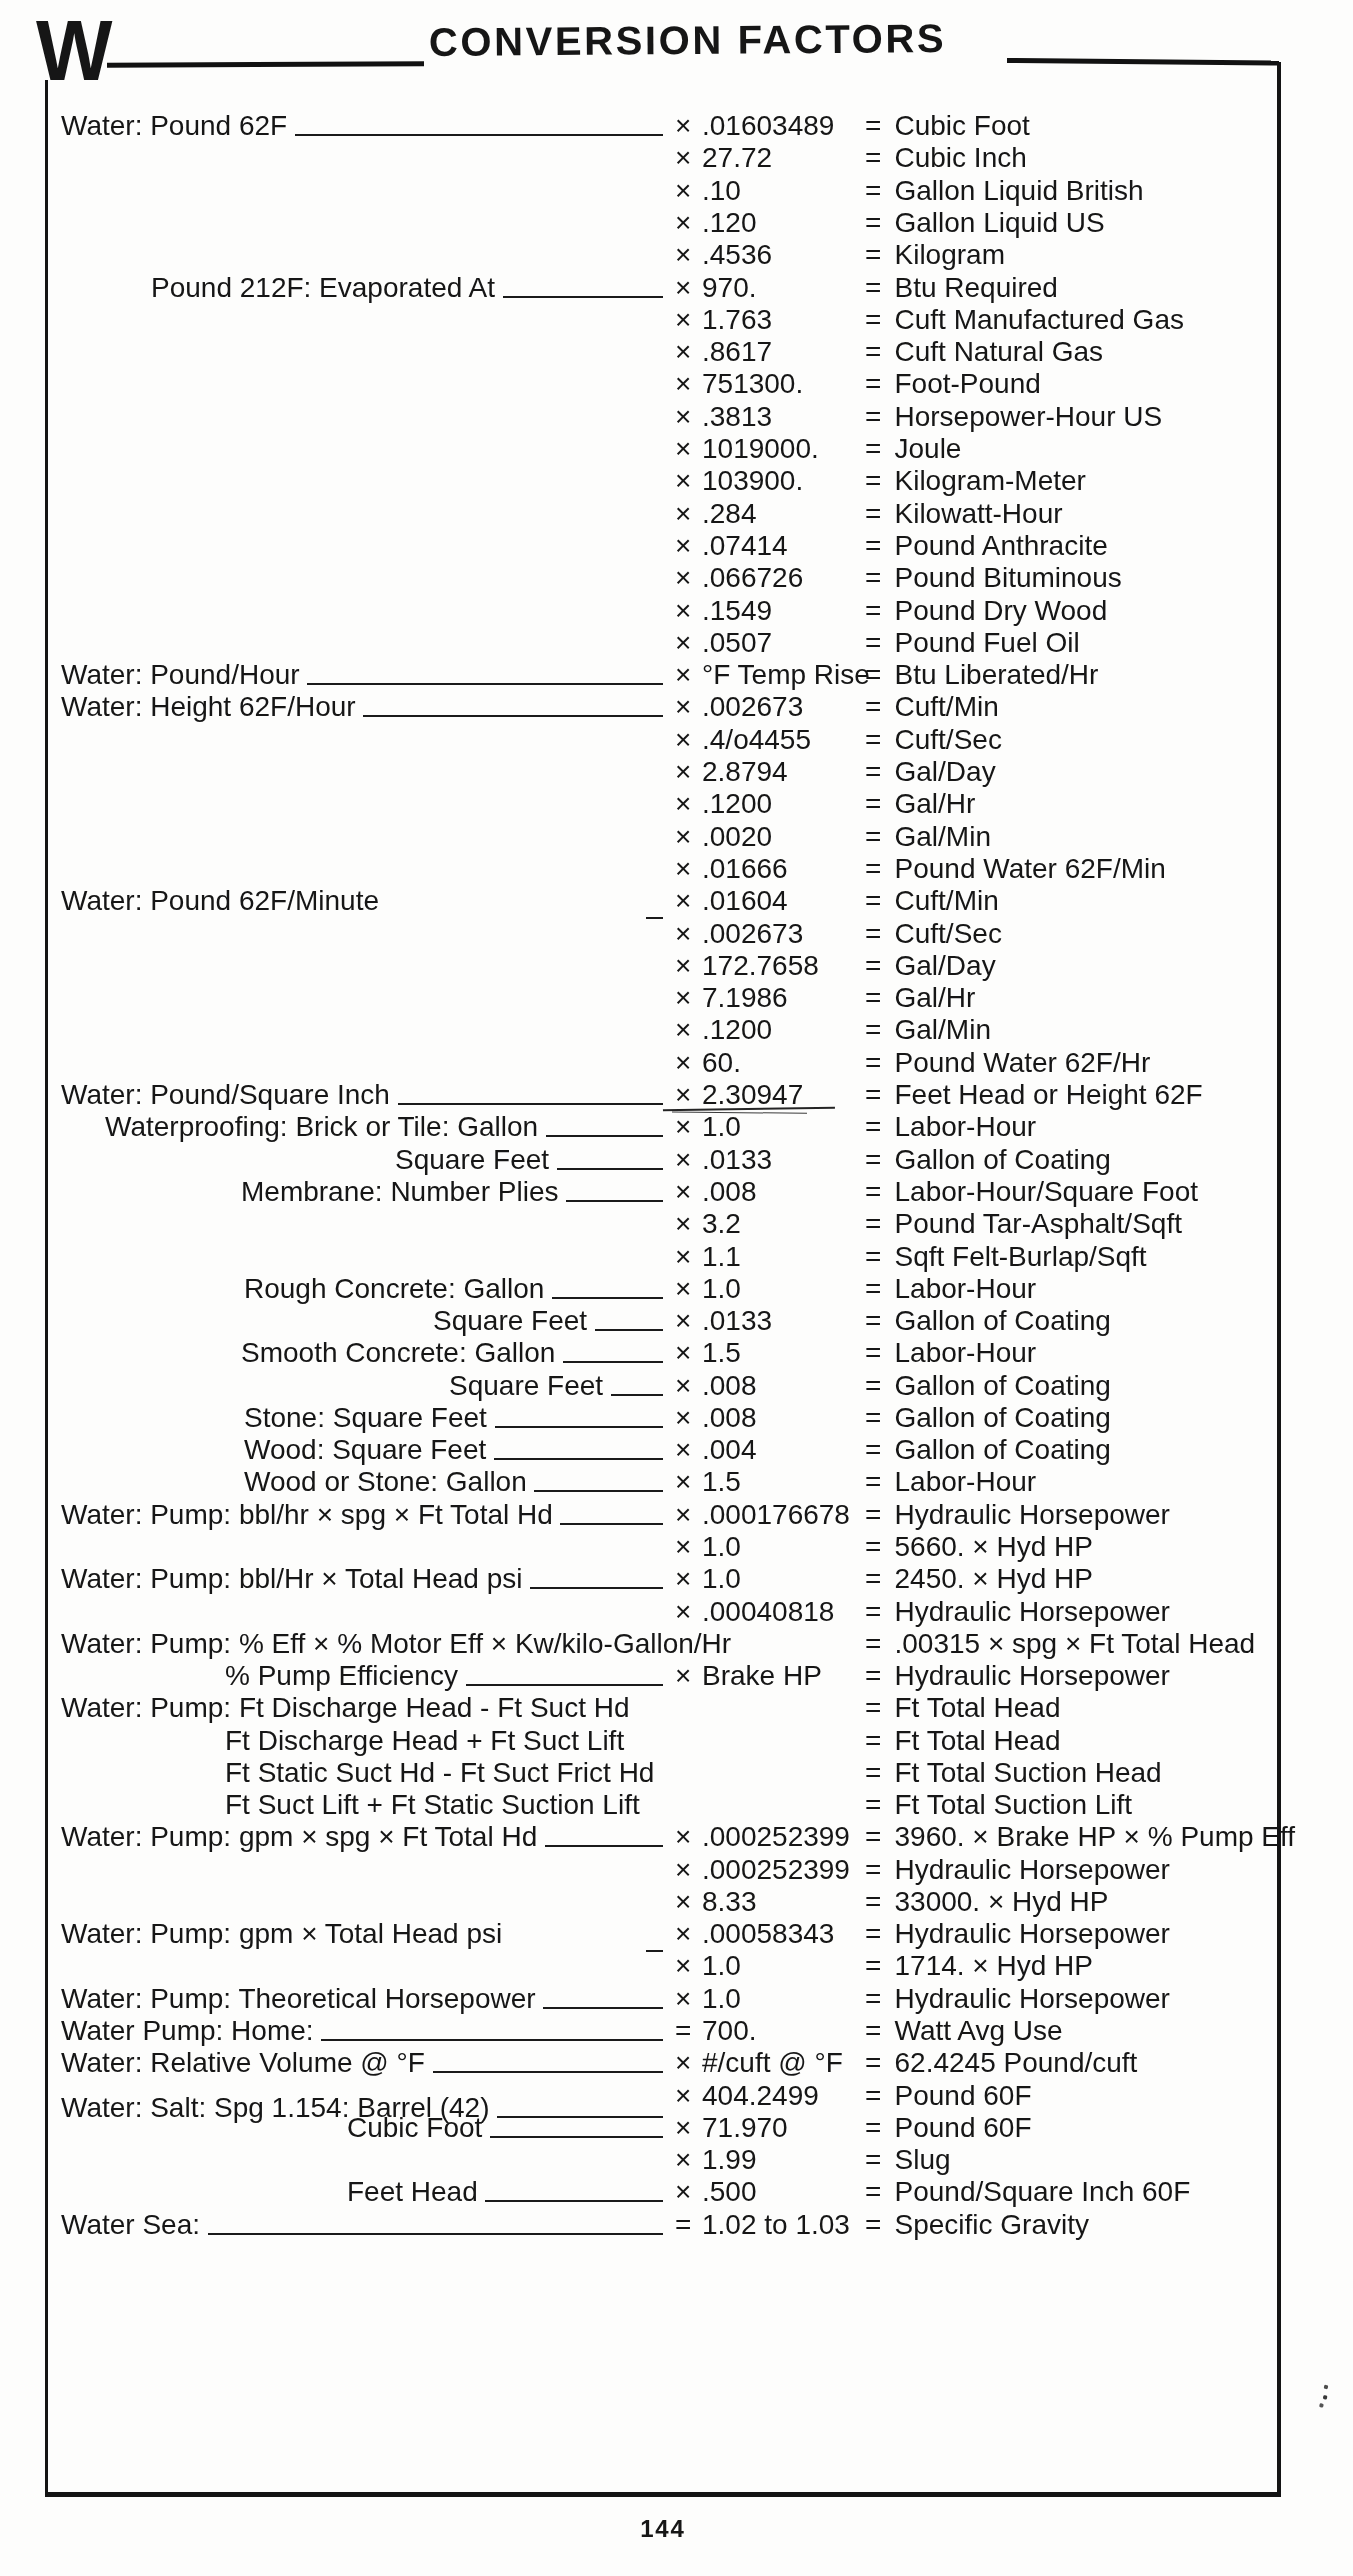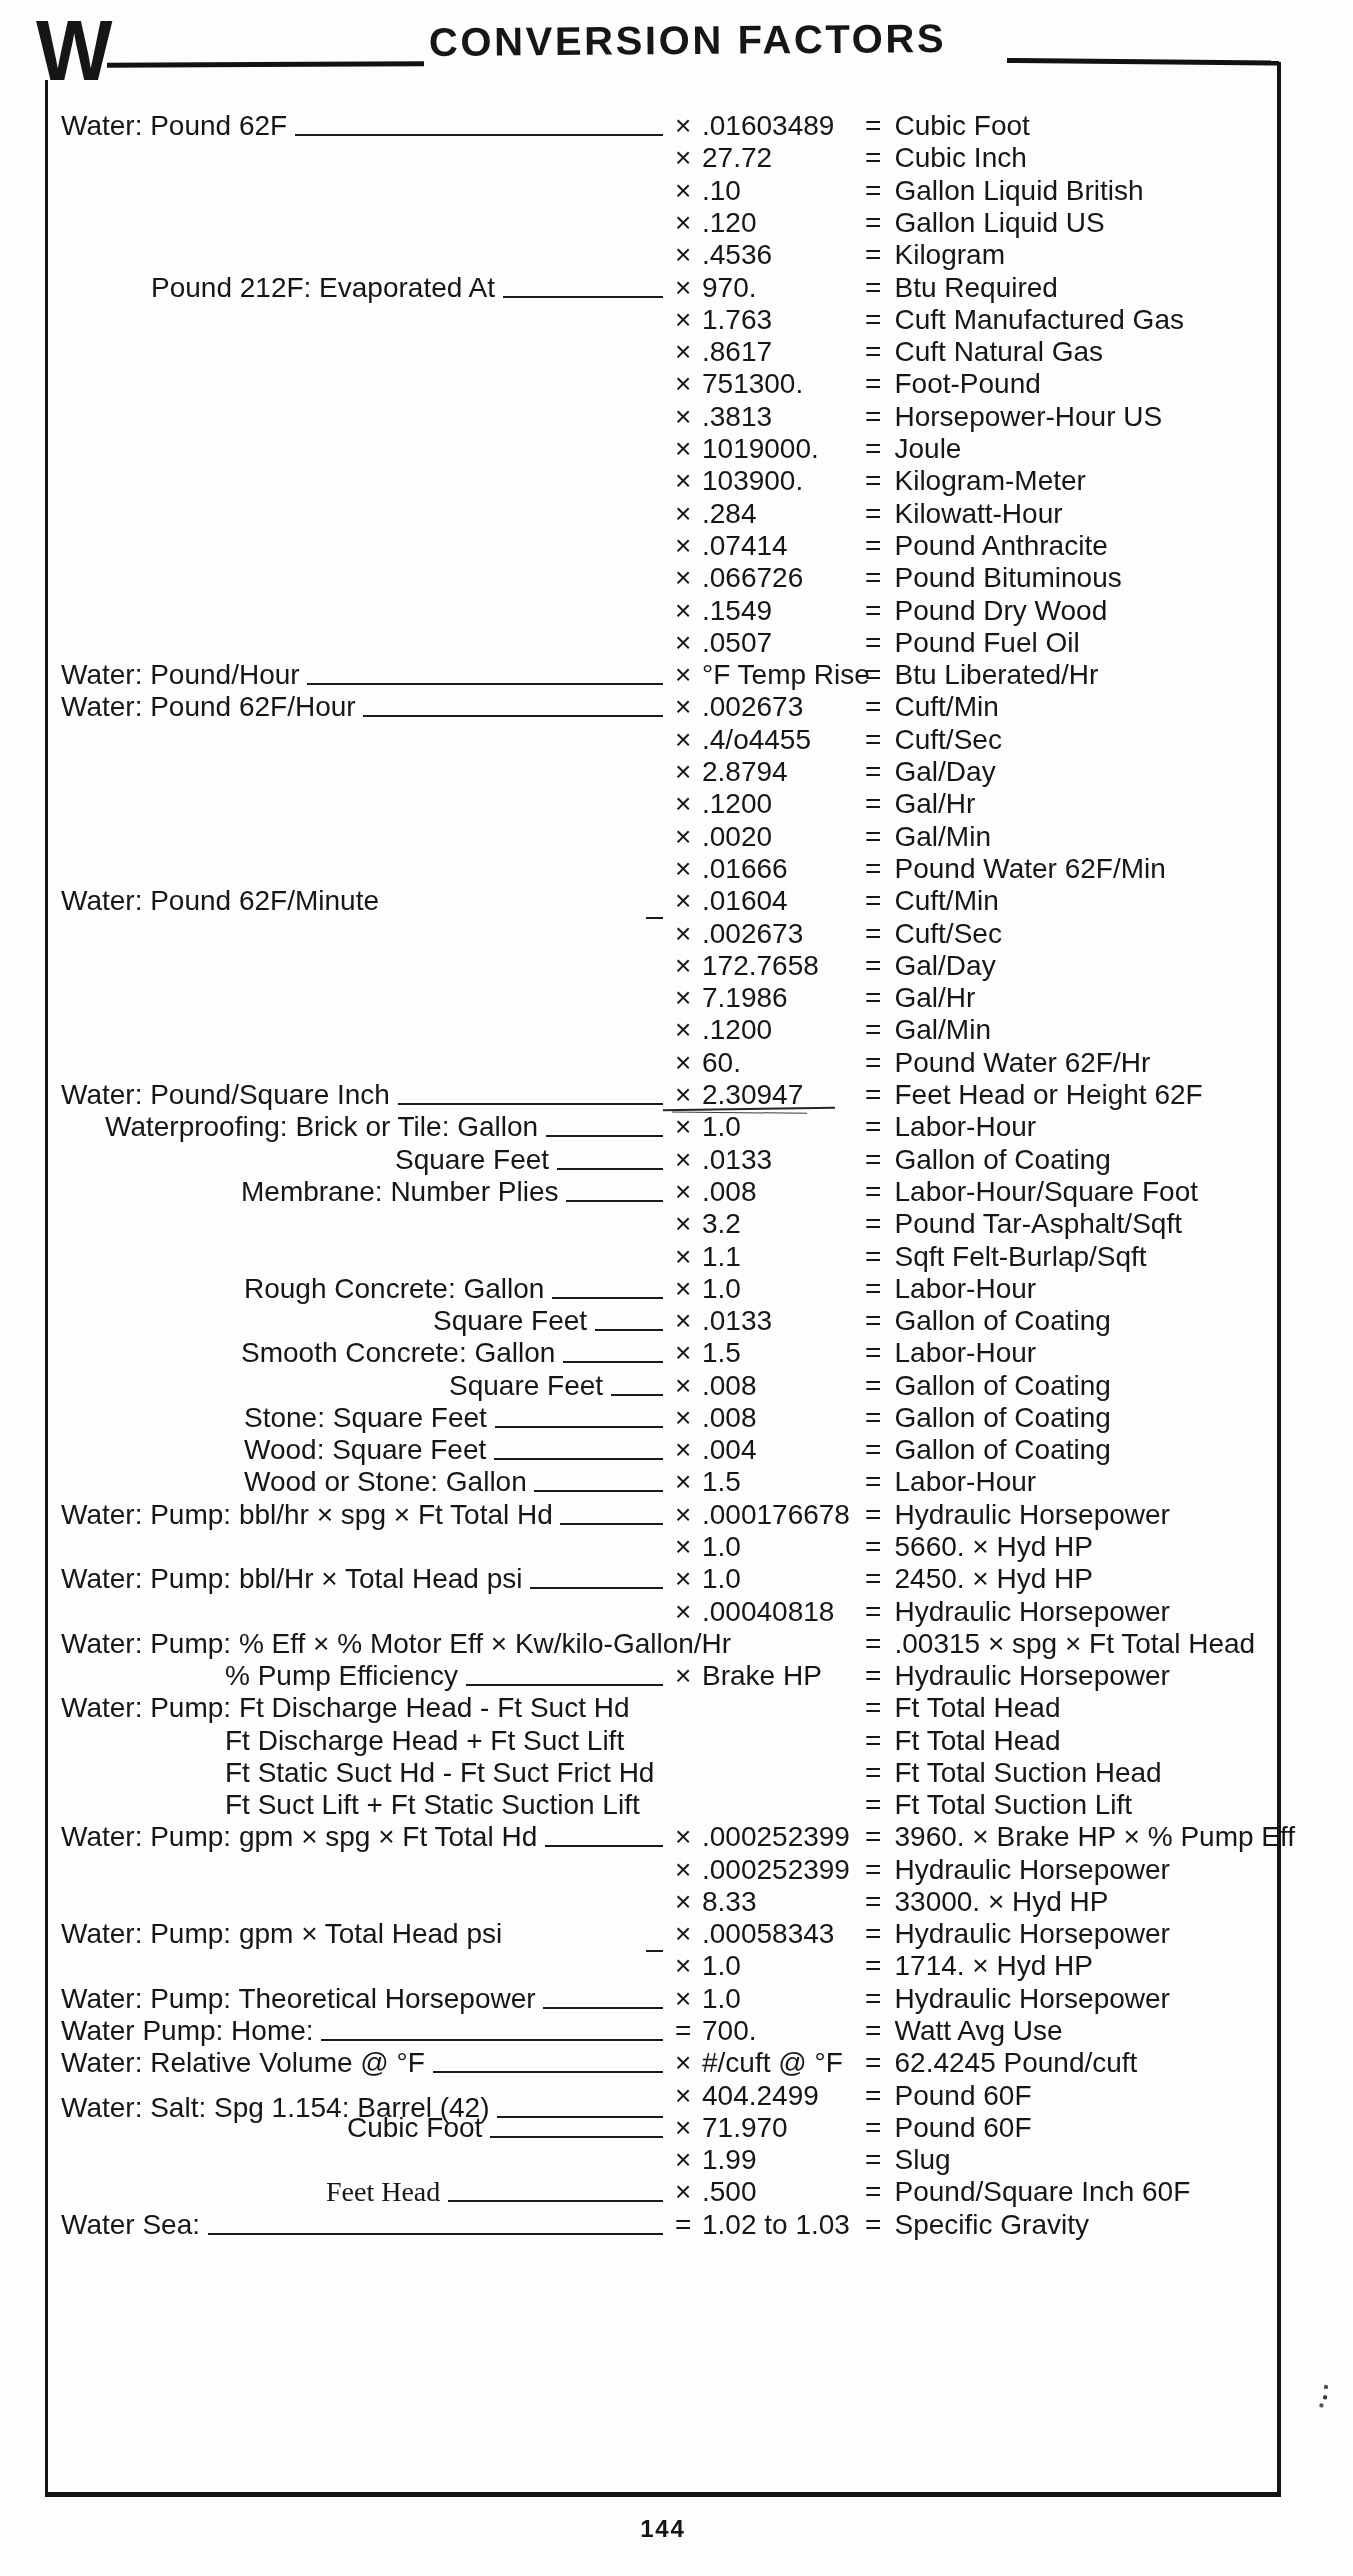--- a/index.html
+++ b/index.html
@@ -275,21 +275,21 @@
           <span class="op">×</span>
           <span class="factor">°F Temp Rise</span>
         </div>
         <div class="eq-cell">
           <span class="eq">=</span>
           <span class="result">Btu Liberated/Hr</span>
         </div>
       </div>
       <div class="row" style="top: 690px;">
         <div class="label-wrap has-leader" style="left: 61px;">
-          <span class="label">Water: Pound 62F/Hour</span>
+          <span class="label">Water: Height 62F/Hour</span>
           <div class="leader"></div>
         </div>
         <div class="value-cell">
           <span class="op">×</span>
           <span class="factor">.002673</span>
         </div>
         <div class="eq-cell">
           <span class="eq">=</span>
           <span class="result">Cuft/Min</span>
         </div>
@@ -822,21 +822,21 @@
         <div class="value-cell">
           <span class="op">×</span>
           <span class="factor">1.99</span>
         </div>
         <div class="eq-cell">
           <span class="eq">=</span>
           <span class="result">Slug</span>
         </div>
       </div>
       <div class="row" style="top: 2175px;">
-        <div class="label-wrap has-leader" style="left: 326px; font-family: Liberation Serif, serif;">
+        <div class="label-wrap has-leader" style="left: 347px;">
           <span class="label">Feet Head</span>
           <div class="leader"></div>
         </div>
         <div class="value-cell">
           <span class="op">×</span>
           <span class="factor">.500</span>
         </div>
         <div class="eq-cell">
           <span class="eq">=</span>
           <span class="result">Pound/Square Inch 60F</span>

